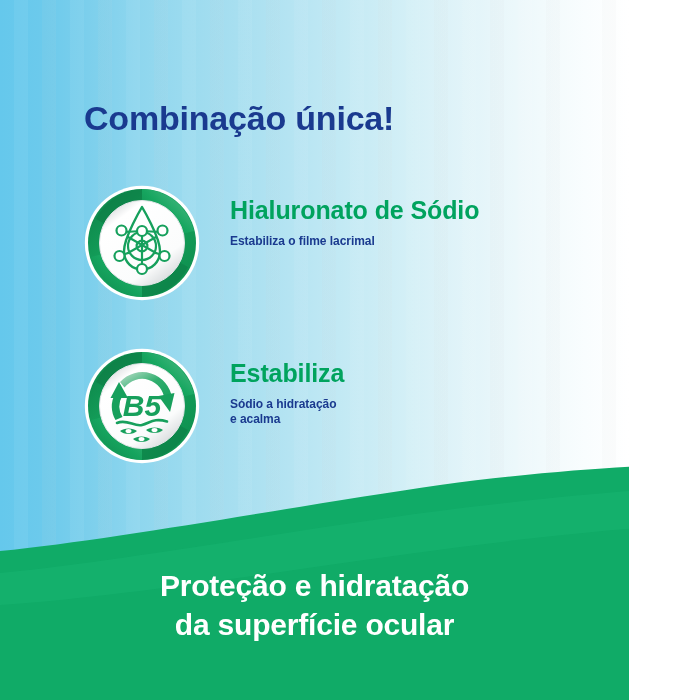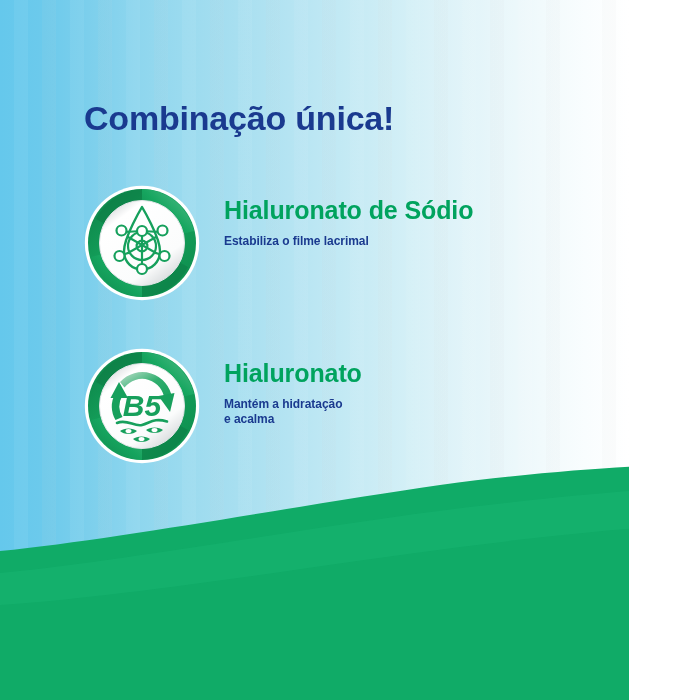--- a/index.html
+++ b/index.html
@@ -85,21 +85,21 @@
   .badge {
     position: relative;
     width: 116px;
     height: 116px;
     flex: 0 0 116px;
     font-style: italic;
   }
   .badge svg { display: block; width: 116px; height: 116px; }
 
   .benefit-text {
-    margin-left: 24px;
+    margin-left: 30px;
     padding-top: 12px;
   }
   .benefit-title {
     font-size: 25px;
     font-weight: 700;
     color: #00a35e;
     letter-spacing: -0.1px;
     line-height: 1.1;
     white-space: nowrap;
   }
@@ -280,29 +280,31 @@
         </g>
         <g fill="#ffffff">
           <ellipse cx="44.5" cy="83" rx="3" ry="2"></ellipse>
           <ellipse cx="70.5" cy="82" rx="3" ry="2"></ellipse>
           <ellipse cx="57.5" cy="91" rx="3" ry="2"></ellipse>
         </g>
       </svg>
     </div>
 
     <div class="benefit-text">
-      <div class="benefit-title">Hialuronato</div>
-      <div class="benefit-sub">Mantém a hidratação
+      <div class="benefit-title">Estabiliza</div>
+      <div class="benefit-sub">Sódio a hidratação
 e acalma</div>
     </div>
   </div>
 
   <div class="wave">
     <svg viewBox="0 0 700 245" preserveAspectRatio="none" xmlns="http://www.w3.org/2000/svg">
 
       <path d="M0 96 C120 84 300 50 440 30 C560 14 650 10 700 9 L700 245 L0 245 Z" fill="#10ab67"></path>
 
       <path d="M0 118 C140 104 320 70 470 52 C580 39 660 33 700 32 L700 70 C660 70 570 78 460 92 C320 110 140 140 0 150 Z" fill="#18b571" opacity="0.55"></path>
     </svg>
   </div>
 
+  <div class="banner-text">Proteção e hidratação
+da superfície ocular</div>
 
 </div>
 
 </body></html>

